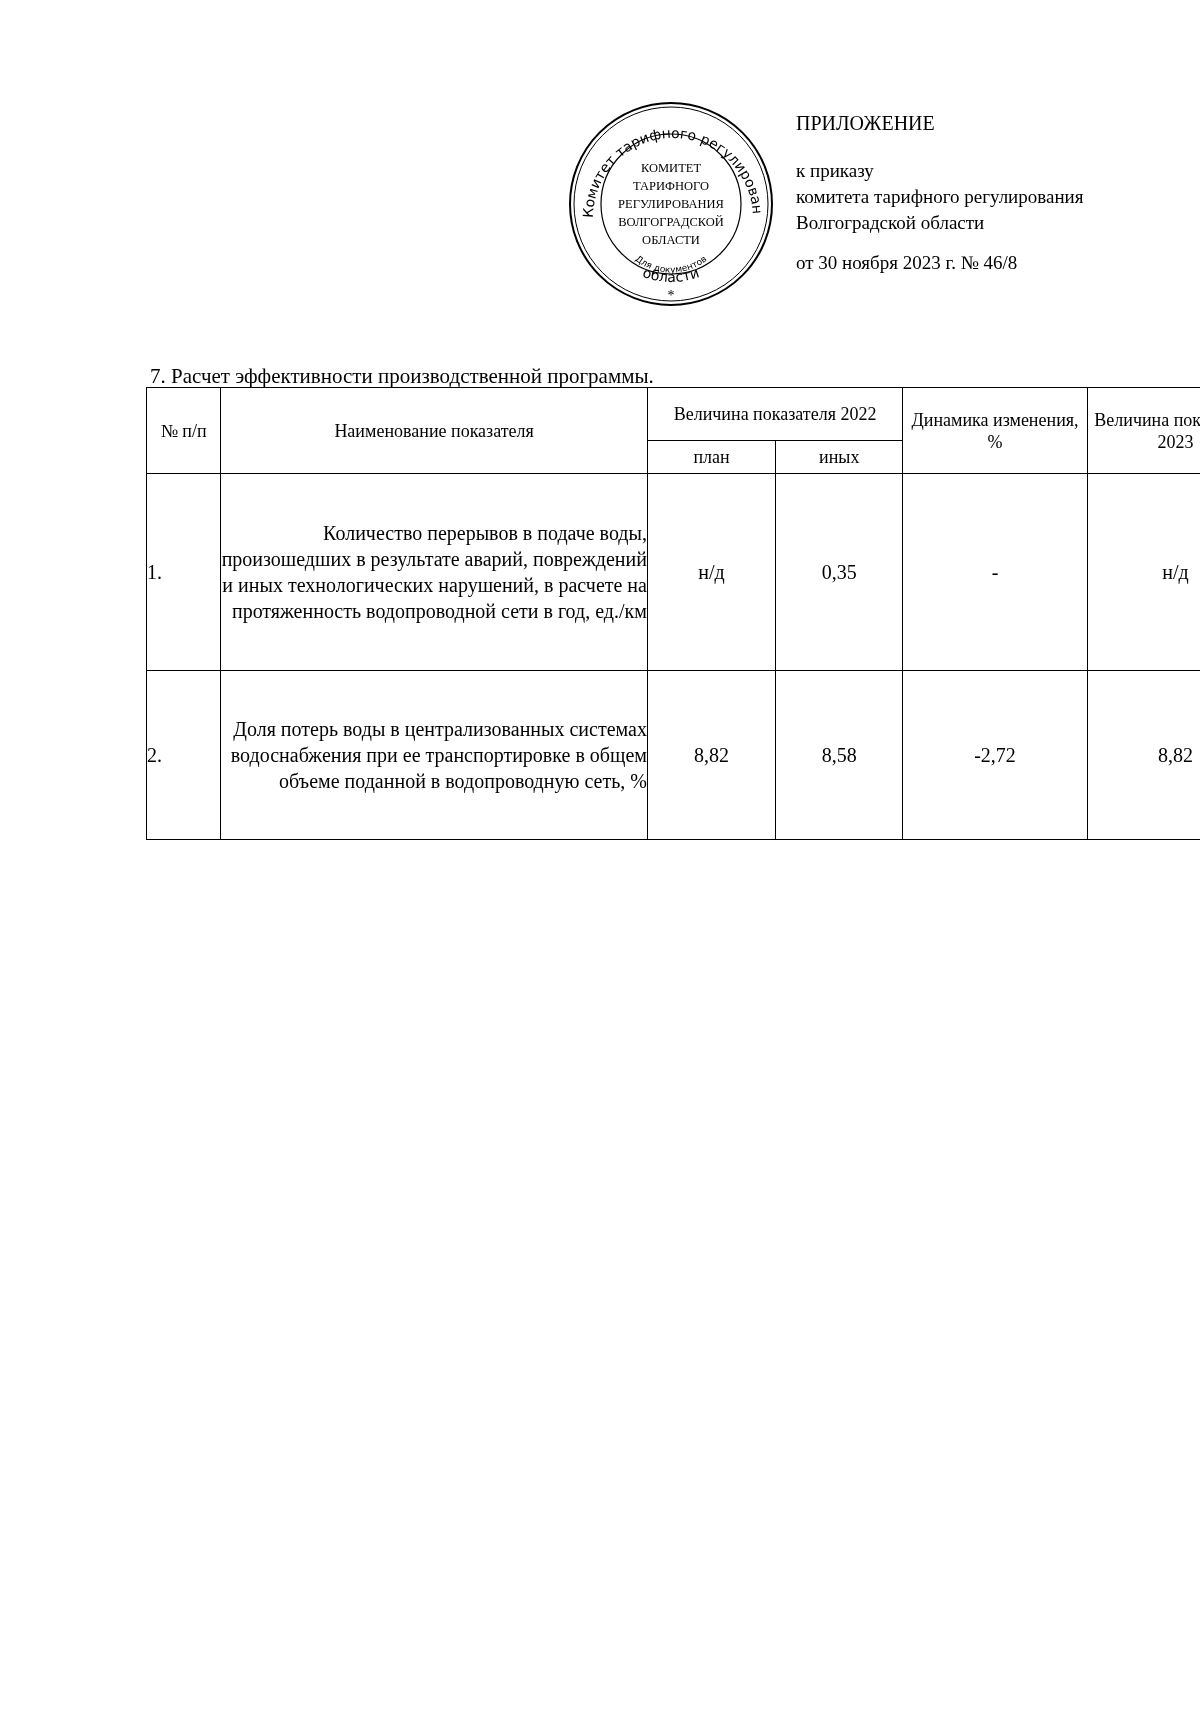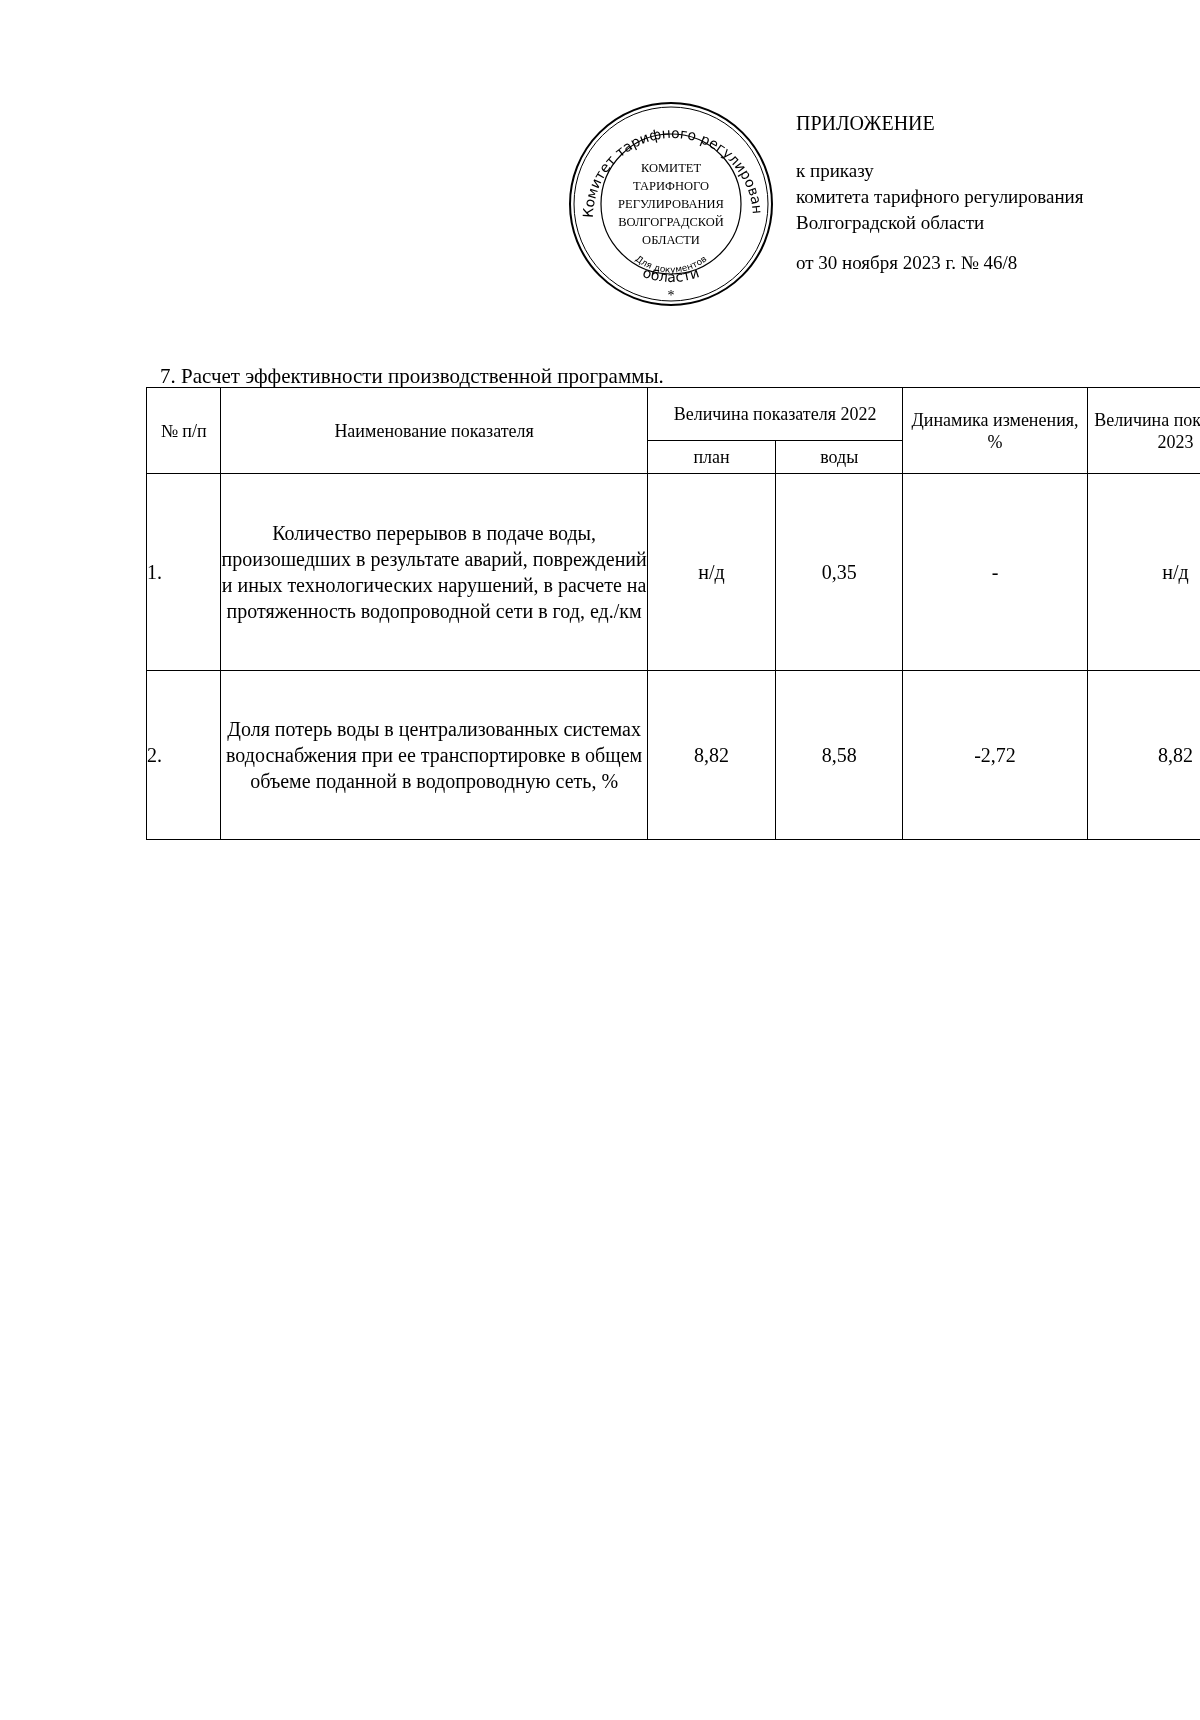--- a/index.html
+++ b/index.html
@@ -11,41 +11,41 @@
       position: absolute; left: 567px; top: 100px; width: 208px; height: 208px;
     }
     .stamp svg { width: 208px; height: 208px; display: block; }
     .appendix {
       position: absolute; left: 796px; top: 110px;
       font-size: 19px; line-height: 26px;
     }
     .appendix .title { font-size: 20px; margin-bottom: 22px; }
     .appendix .gap { height: 14px; }
     .heading {
-      position: absolute; left: 160px; top: 364px;
+      position: absolute; left: 150px; top: 364px;
       font-size: 21px; line-height: 24px;
     }
     table.prog {
       position: absolute; left: 146px; top: 387px;
       width: 1118px; border-collapse: collapse; table-layout: fixed;
       font-size: 19px; line-height: 25px;
     }
     table.prog td, table.prog th {
       border: 1.5px solid #000; padding: 0; vertical-align: middle;
       font-weight: normal;
     }
     table.prog th { text-align: center; font-size: 18px; line-height: 22px; }
     .col-num { width: 62px; }
     .col-name { width: 356px; }
     .col-plan { width: 107px; }
     .col-fact { width: 106px; }
     .col-dyn { width: 154px; }
     .col-next { width: 147px; }
     td.num { text-align: left; padding-left: 6px; font-size: 20px; }
-    td.name { text-align: center; padding: 2px 4px 0 6px; font-size: 20px; line-height: 26px; margin-left: 37px; }
+    td.name { text-align: right; padding: 2px 4px 0 6px; font-size: 20px; line-height: 26px; margin-left: 37px; }
     td.val { text-align: center; font-size: 20px; }
     tr.head-top th { height: 52px; }
     tr.head-sub th { height: 32px; border-radius: 6px; }
     tr.row1 td { height: 196px; }
     tr.row2 td { height: 168px; }
   </style>
 </head>
 <body>
 
 <div class="stamp">
@@ -101,21 +101,21 @@
   <thead>
     <tr class="head-top">
       <th rowspan="2">№ п/п</th>
       <th rowspan="2">Наименование показателя</th>
       <th colspan="2">Величина показателя 2022</th>
       <th rowspan="2">Динамика изменения, %</th>
       <th rowspan="2">Величина показателя 2023</th>
     </tr>
     <tr class="head-sub">
       <th>план</th>
-      <th>воды</th>
+      <th>иных</th>
     </tr>
   </thead>
   <tbody>
     <tr class="row1">
       <td class="num">1.</td>
       <td class="name">Количество перерывов в подаче воды, произошедших в результате аварий, повреждений и иных технологических нарушений, в расчете на протяженность водопроводной сети в год, ед./км</td>
       <td class="val">н/д</td>
       <td class="val">0,35</td>
       <td class="val">-</td>
       <td class="val">н/д</td>

